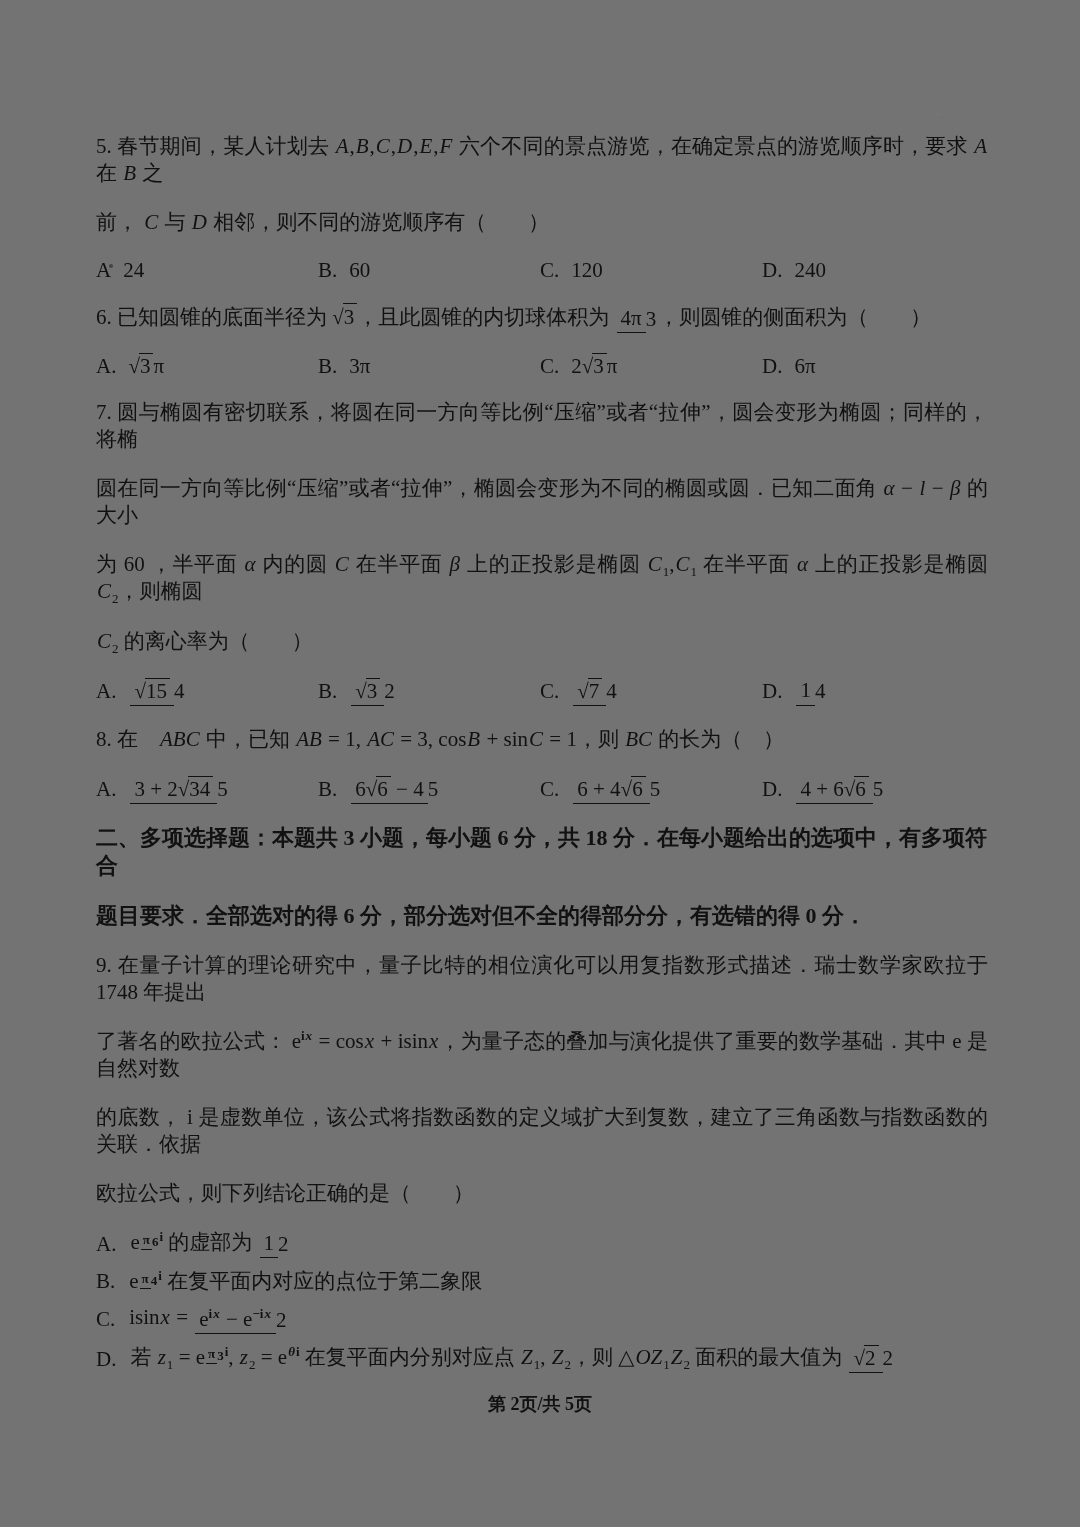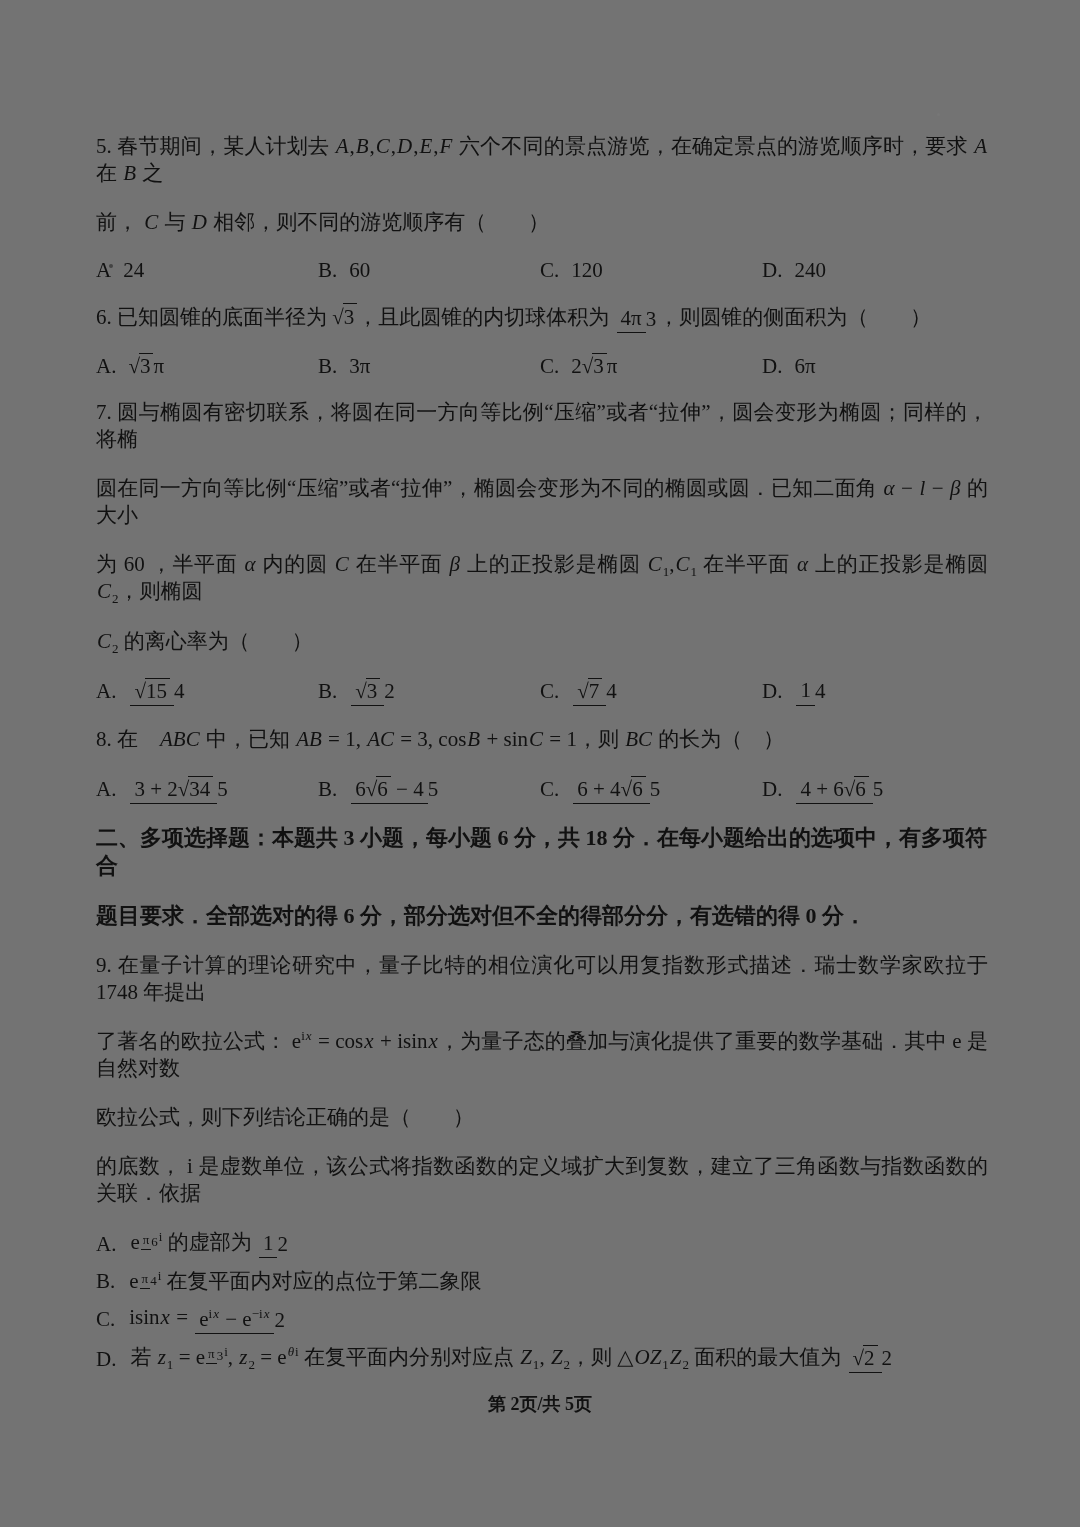--- a/index.html
+++ b/index.html
@@ -26,21 +26,21 @@
 
   
   .vopt{display:flex;align-items:center;gap:14px;margin:0 0 8px 0;line-height:26px;}
   .vopt.mb{margin-bottom:10px;}
 
   
   .mi{font-style:italic;padding:0 1px;}
   .frac{display:inline-flex;flex-direction:row;vertical-align:middle;text-align:center;line-height:1.15;margin:0 2px;}
   .frac .num{display:block;border-bottom:1.4px solid #111;padding:1px 4px 2px 4px;}
   .frac .den{display:block;padding-top:2px;}
-  sup.msup{font-size:0.62em;line-height:1;}
+  sup.msup{font-size:0.62em;line-height:1;font-weight:bold;}
   sup.msup .frac{margin:0 1px;vertical-align:-0.2em;}
   sup.msup .frac .num{padding:0 2px 1px 2px;border-bottom-width:1px;}
   sub.msub{font-size:0.62em;line-height:1;}
   .sqrt{display:inline-flex;align-items:baseline;white-space:nowrap;}
   .sqrt .rad{margin-right:-1px;}
   .sqrt .ovl{border-top:1.3px solid #111;padding:0 3px 0 1px;}
 
   .footer{position:absolute;left:0;right:0;top:1392px;text-align:center;font-size:18px;font-weight:bold;}
 
   .stray-dot{position:absolute;width:4px;height:4px;border-radius:50%;background:#444;}
@@ -206,22 +206,22 @@
     </section>
 
     <section>
       <p class="sec-line">二、多项选择题：本题共 3 小题，每小题 6 分，共 18 分．在每小题给出的选项中，有多项符合</p>
       <p class="sec-line">题目要求．全部选对的得 6 分，部分选对但不全的得部分分，有选错的得 0 分．</p>
     </section>
 
     <section>
       <p class="qline">9. 在量子计算的理论研究中，量子比特的相位演化可以用复指数形式描述．瑞士数学家欧拉于 1748 年提出</p>
       <p class="qline">了著名的欧拉公式： e<sup class="msup">i<span class="mi">x</span></sup> = cos<span class="mi">x</span> + isin<span class="mi">x</span>，为量子态的叠加与演化提供了重要的数学基础．其中 e 是自然对数</p>
+      <p class="qline">的底数， i 是虚数单位，该公式将指数函数的定义域扩大到复数，建立了三角函数与指数函数的关联．依据</p>
       <p class="qline">欧拉公式，则下列结论正确的是（　　）</p>
-      <p class="qline">的底数， i 是虚数单位，该公式将指数函数的定义域扩大到复数，建立了三角函数与指数函数的关联．依据</p>
       <div class="vopt mb">
           <span class="olabel">A.</span>
           <span>e<sup class="msup"><span class="frac">
                 <span class="num">π</span>
                 <span class="den">6</span>
               </span>i</sup> 的虚部为 <span class="frac">
               <span class="num">1</span>
               <span class="den">2</span>
             </span></span>
         </div>

